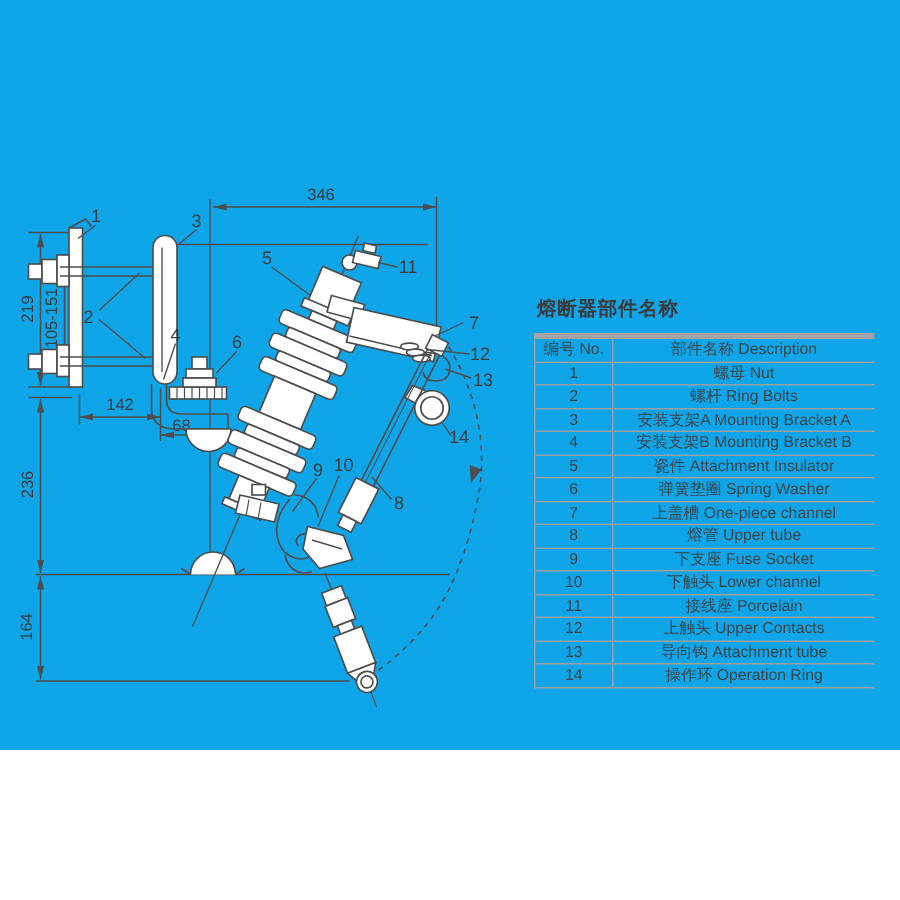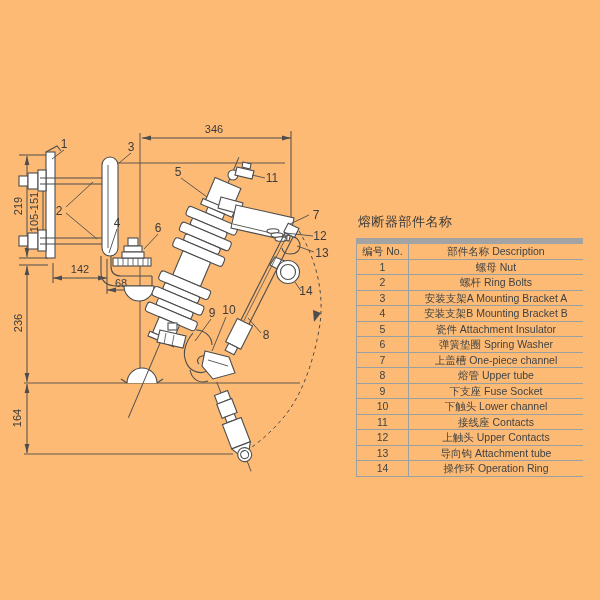--- a/index.html
+++ b/index.html
@@ -1,26 +1,26 @@
 <!DOCTYPE html>
 <html><head>
 <meta charset="utf-8">
 <style>
   html,body{margin:0;padding:0;background:#ffffff;}
-  #canvas{position:relative;width:600px;height:600px;background:#fdba74;overflow:hidden;
+  #canvas{position:relative;width:600px;height:500px;background:#0ea5e9;overflow:hidden;
           font-family:"Liberation Sans","DejaVu Sans",sans-serif;}
   #drawing{position:absolute;left:0;top:0;}
   svg text{font-family:"Liberation Sans","DejaVu Sans",sans-serif;fill:#3c3c3c;}
   .callout{font-size:12px;}
   .dim{font-size:11px;}
   
   .parts{position:absolute;left:356px;top:197px;width:227px;}
-  .parts-title{font-size:13px;font-weight:normal;color:#3a3a3a;margin:16px 0 7px 2px;letter-spacing:.5px;}
+  .parts-title{font-size:13px;font-weight:bold;color:#3a3a3a;margin:0 0 7px 2px;letter-spacing:.5px;}
   table.plist{border-collapse:collapse;width:100%;table-layout:fixed;
-              border-top:6px solid #a3a3a3;border-left:1px solid #9aa0a2;}
+              border-top:4px solid #a3a3a3;border-left:1px solid #9aa0a2;}
   table.plist td{font-size:10.5px;color:#3f4345;height:14.5px;line-height:14.5px;
                  border-bottom:1px solid #9aa0a2;padding:0;white-space:nowrap;overflow:hidden;}
   td.c-no{width:51px;text-align:center;border-right:1px solid #9aa0a2;}
   td.c-desc{padding-left:9px;text-align:center;}
 </style>
 </head>
 <body>
 
 <div id="canvas">
 
@@ -273,21 +273,21 @@
         <tr>
           <td class="c-no">9</td>
           <td class="c-desc">下支座 Fuse Socket</td>
         </tr>
         <tr>
           <td class="c-no">10</td>
           <td class="c-desc">下触头 Lower channel</td>
         </tr>
         <tr>
           <td class="c-no">11</td>
-          <td class="c-desc">接线座 Contacts</td>
+          <td class="c-desc">接线座 Porcelain</td>
         </tr>
         <tr>
           <td class="c-no">12</td>
           <td class="c-desc">上触头 Upper Contacts</td>
         </tr>
         <tr>
           <td class="c-no">13</td>
           <td class="c-desc">导向钩 Attachment tube</td>
         </tr>
         <tr>

